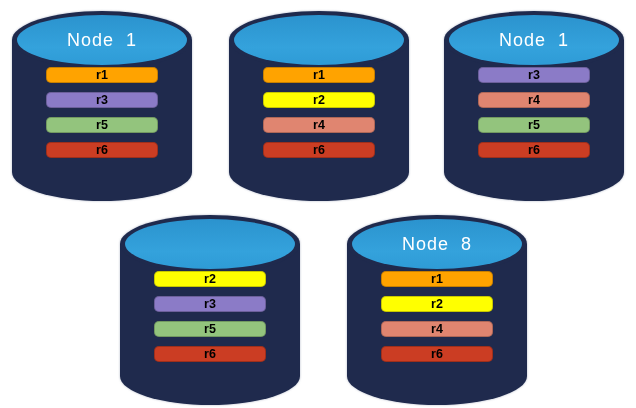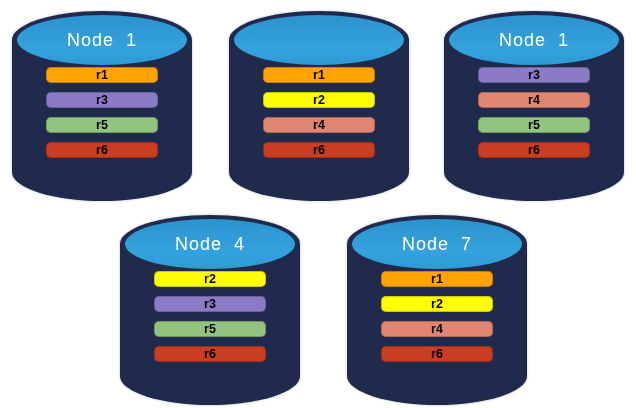--- a/index.html
+++ b/index.html
@@ -159,21 +159,20 @@
           <span>r6</span>
         </div>
       </div>
   </div>
 
   <div class="node n4">
     <div class="cyl-bottom"></div>
     <div class="cyl-body"></div>
     <div class="cyl-rim"></div>
     <div class="cyl-face"></div>
-    <div class="node-title">Node  4</div>
     <div class="bars">
         <div class="bar" style="background: rgb(255, 255, 0);">
           <span>r2</span>
         </div>
         <div class="bar" style="background: rgb(139, 123, 199);">
           <span>r3</span>
         </div>
         <div class="bar" style="background: rgb(147, 196, 125);">
           <span>r5</span>
         </div>
@@ -181,21 +180,21 @@
           <span>r6</span>
         </div>
       </div>
   </div>
 
   <div class="node n5">
     <div class="cyl-bottom"></div>
     <div class="cyl-body"></div>
     <div class="cyl-rim"></div>
     <div class="cyl-face"></div>
-    <div class="node-title">Node  7</div>
+    <div class="node-title">Node  8</div>
     <div class="bars">
         <div class="bar" style="background: rgb(255, 163, 0);">
           <span>r1</span>
         </div>
         <div class="bar" style="background: rgb(255, 255, 0);">
           <span>r2</span>
         </div>
         <div class="bar" style="background: rgb(224, 133, 112);">
           <span>r4</span>
         </div>

